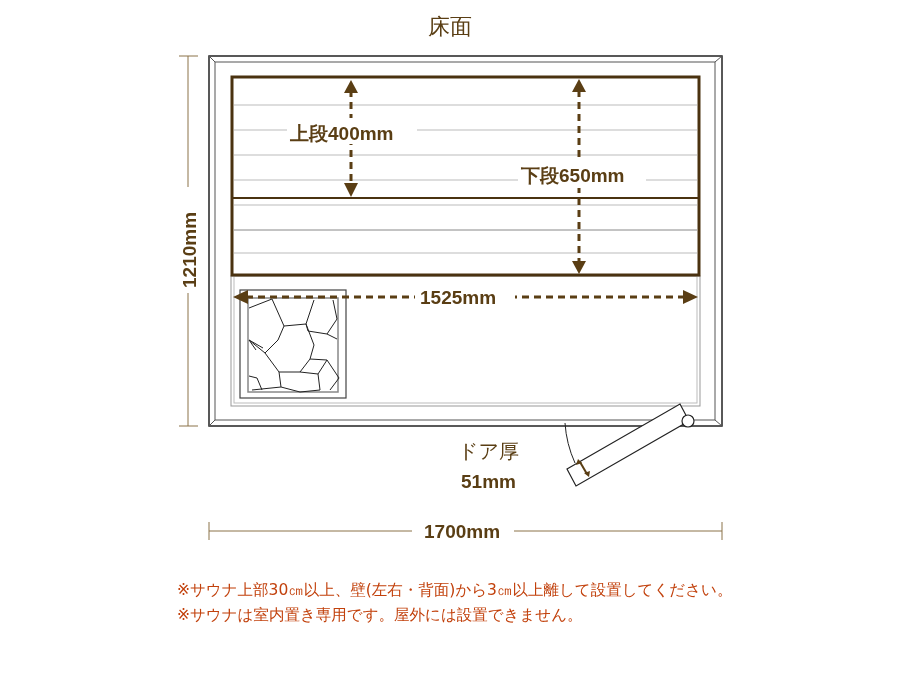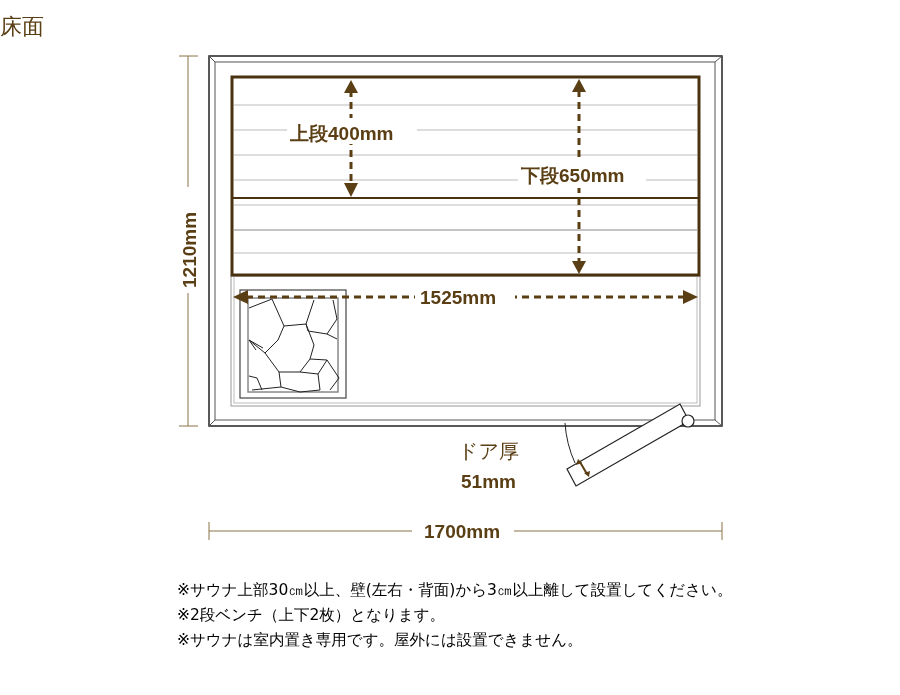--- a/index.html
+++ b/index.html
@@ -1,22 +1,22 @@
 <!DOCTYPE html>
 <html><head>
 <meta charset="utf-8">
 <style>
   html, body { margin:0; padding:0; background:#ffffff; }
   body { width:900px; height:695px; position:relative; overflow:hidden;
          font-family: "DejaVu Sans", "Liberation Sans", sans-serif; color:#5a3e14; }
-  .title { position:absolute; left:0; width:900px; top:12px; 
+  .title { position:absolute; left:0; width:900px; top:12px; text-align:center;
            font-size:22px; color:#5a3e14; }
   svg.plan { position:absolute; left:0; top:0; }
   .dimtext { fill:#5a3e14; font-family:"Liberation Sans", "DejaVu Sans", sans-serif; font-weight:bold; }
-  .notes { position:absolute; left:177px; top:578px; font-size:15.5px; color:#000000; line-height:25px; }
+  .notes { position:absolute; left:177px; top:578px; font-size:15.5px; color:#c2410c; line-height:25px; }
   .notes div { white-space:nowrap; }
 </style>
 </head>
 <body>
 
 <div class="title">床面</div>
 
 <svg class="plan" width="900" height="570" viewBox="0 0 900 570">
 
   <g>
@@ -118,15 +118,14 @@
     <line x1="722" y1="522" x2="722" y2="540" stroke="#8b7348" stroke-width="1"></line>
     <text class="dimtext" x="424" y="538" font-size="19">1700mm</text>
   </g>
 
   <text x="458" y="458" font-size="20" fill="#5a3e14" font-family="DejaVu Sans, sans-serif">ドア厚</text>
   <text class="dimtext" x="461" y="488" font-size="19">51mm</text>
 </svg>
 
 <div class="notes">
   <div>※サウナ上部30㎝以上、壁(左右・背面)から3㎝以上離して設置してください。</div>
-  <div>※2段ベンチ（上下2枚）となります。</div>
   <div>※サウナは室内置き専用です。屋外には設置できません。</div>
 </div>
 
 </body></html>

